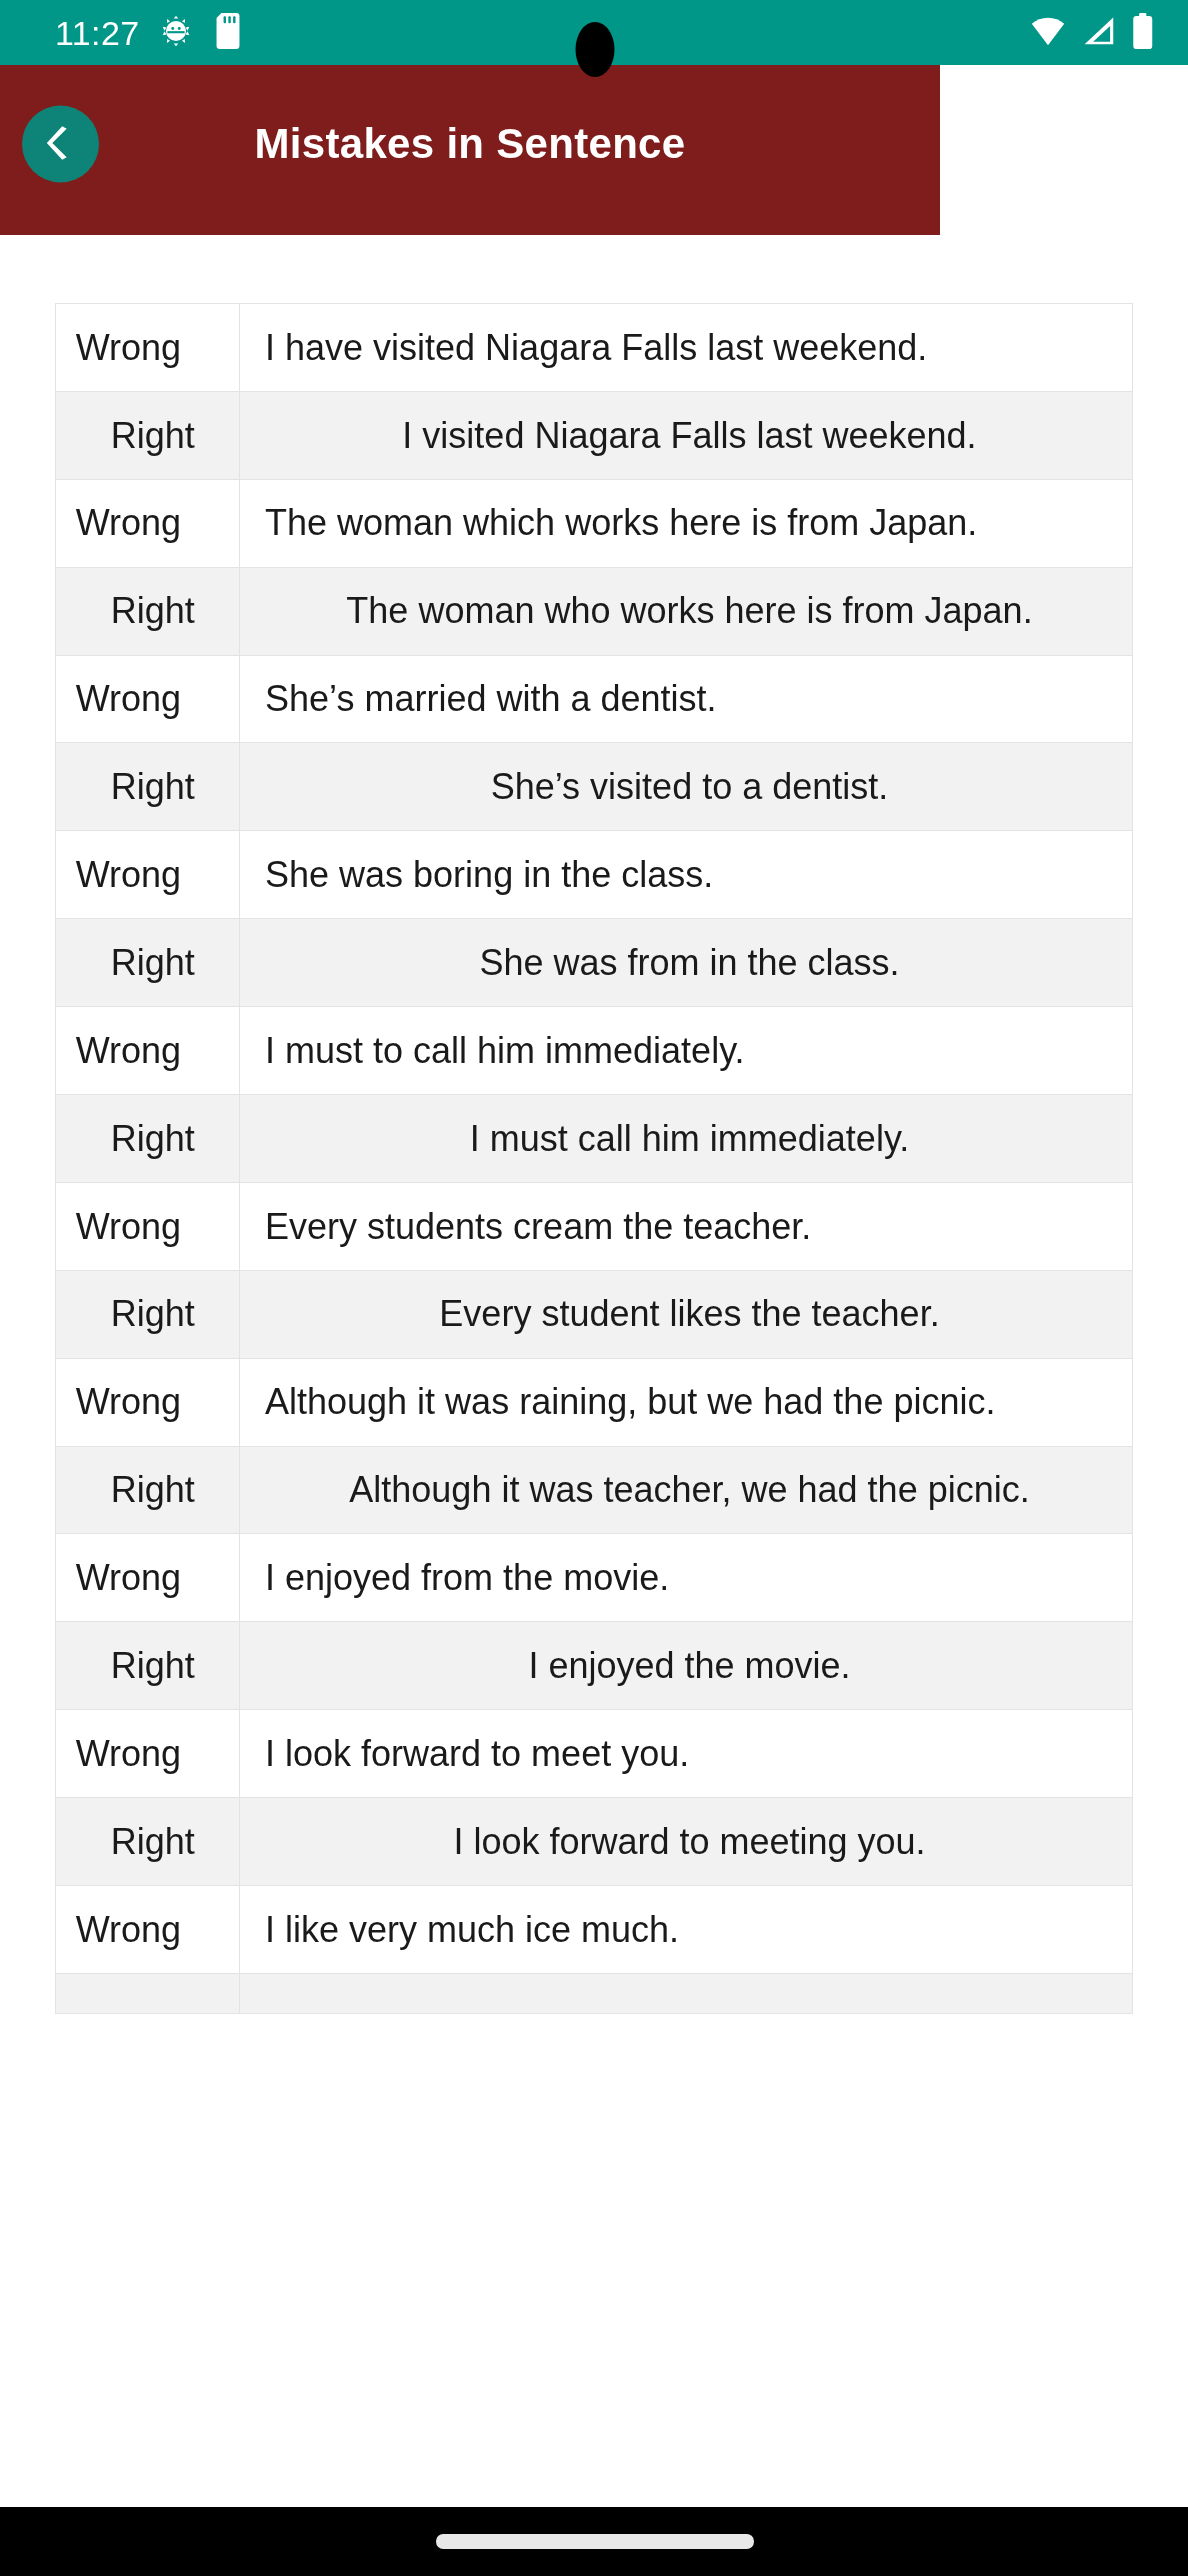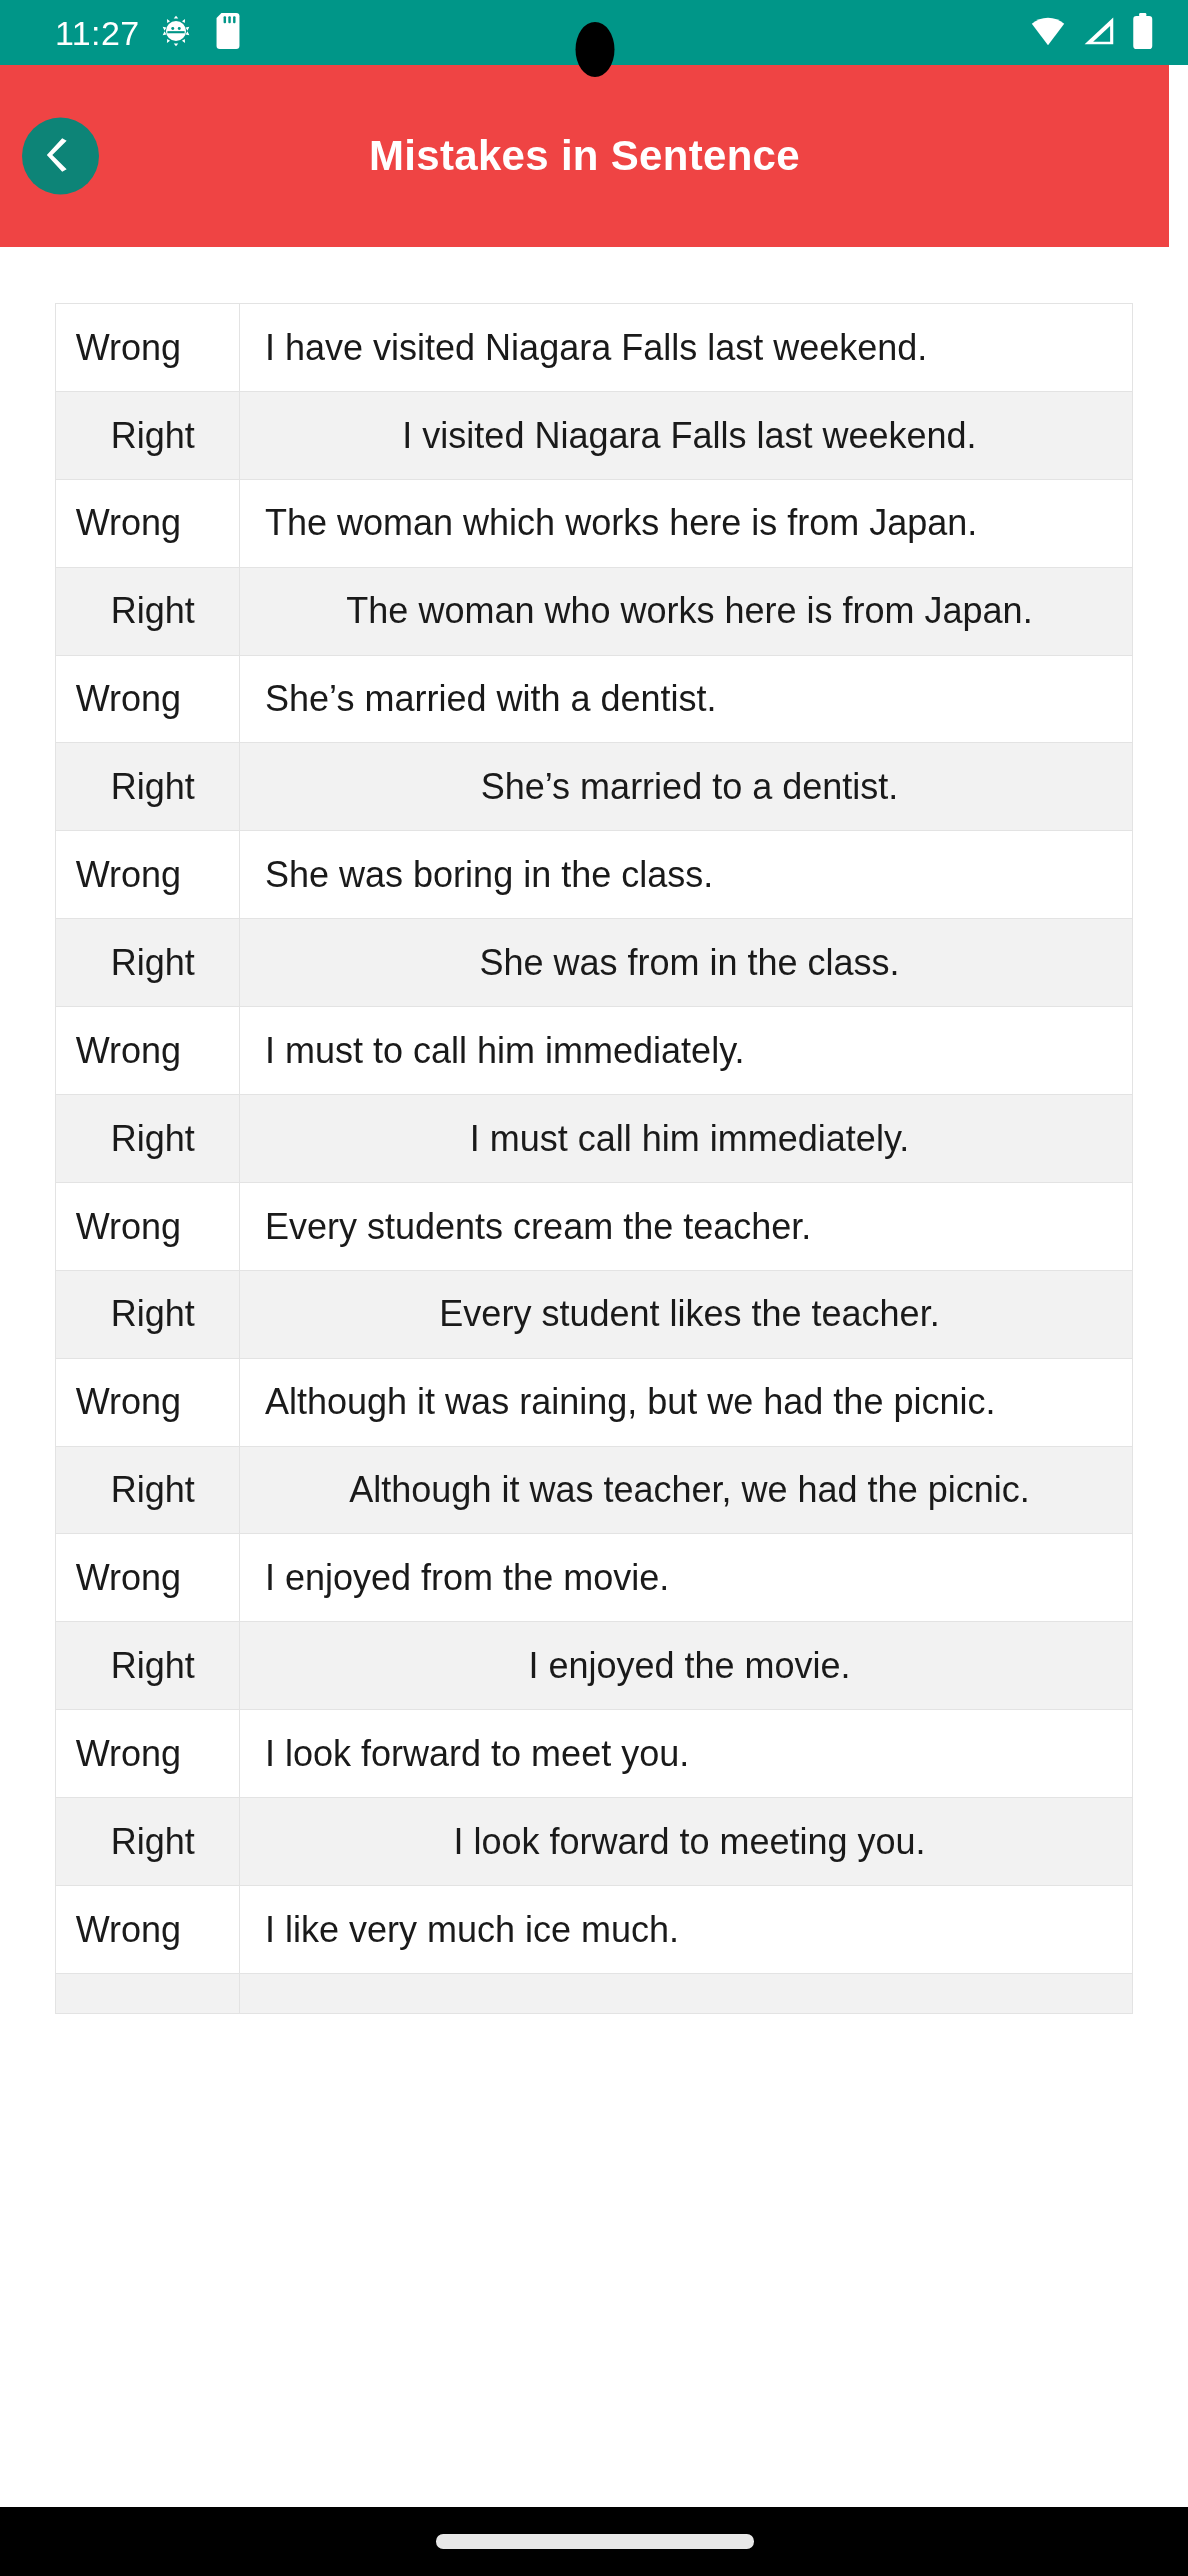--- a/index.html
+++ b/index.html
@@ -44,23 +44,23 @@
     left:50%; top:22.4px;
     transform:translateX(-50%);
     width:39px; height:55px;
     background:#000000;
     border-radius:50%;
     z-index:6;
   }
 
   
   .app-bar {
-    position:absolute; top:65px; left:0;
-    width:1169px; height:182px;
-    background:#ef4444;
+    position:absolute; top:53px; left:0;
+    width:940px; height:182px;
+    background:#7f1d1d;
     z-index:4;
   }
   .back-button {
     position:absolute;
     left:21.5px; top:50%;
     transform:translateY(-50%);
     width:77px; height:77px;
     border-radius:50%;
     background:#0d8477;
     display:flex; align-items:center; justify-content:center;
@@ -216,21 +216,21 @@
             <tr class="row-odd">
               <td class="c-label">Right</td>
               <td class="c-sentence">The woman who works here is from Japan.</td>
             </tr>
             <tr class="row-even">
               <td class="c-label">Wrong</td>
               <td class="c-sentence">She’s married with a dentist.</td>
             </tr>
             <tr class="row-odd">
               <td class="c-label">Right</td>
-              <td class="c-sentence">She’s married to a dentist.</td>
+              <td class="c-sentence">She’s visited to a dentist.</td>
             </tr>
             <tr class="row-even">
               <td class="c-label">Wrong</td>
               <td class="c-sentence">She was boring in the class.</td>
             </tr>
             <tr class="row-odd">
               <td class="c-label">Right</td>
               <td class="c-sentence">She was from in the class.</td>
             </tr>
             <tr class="row-even">

